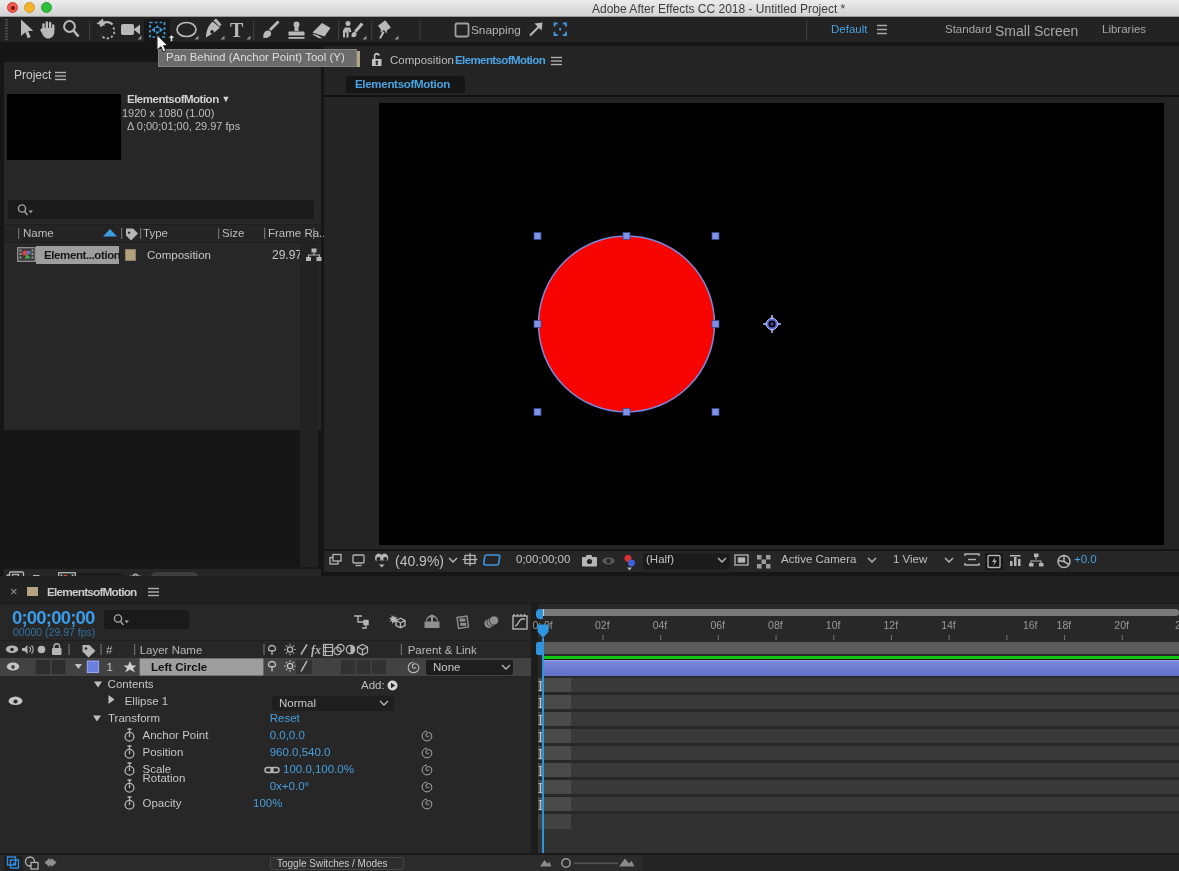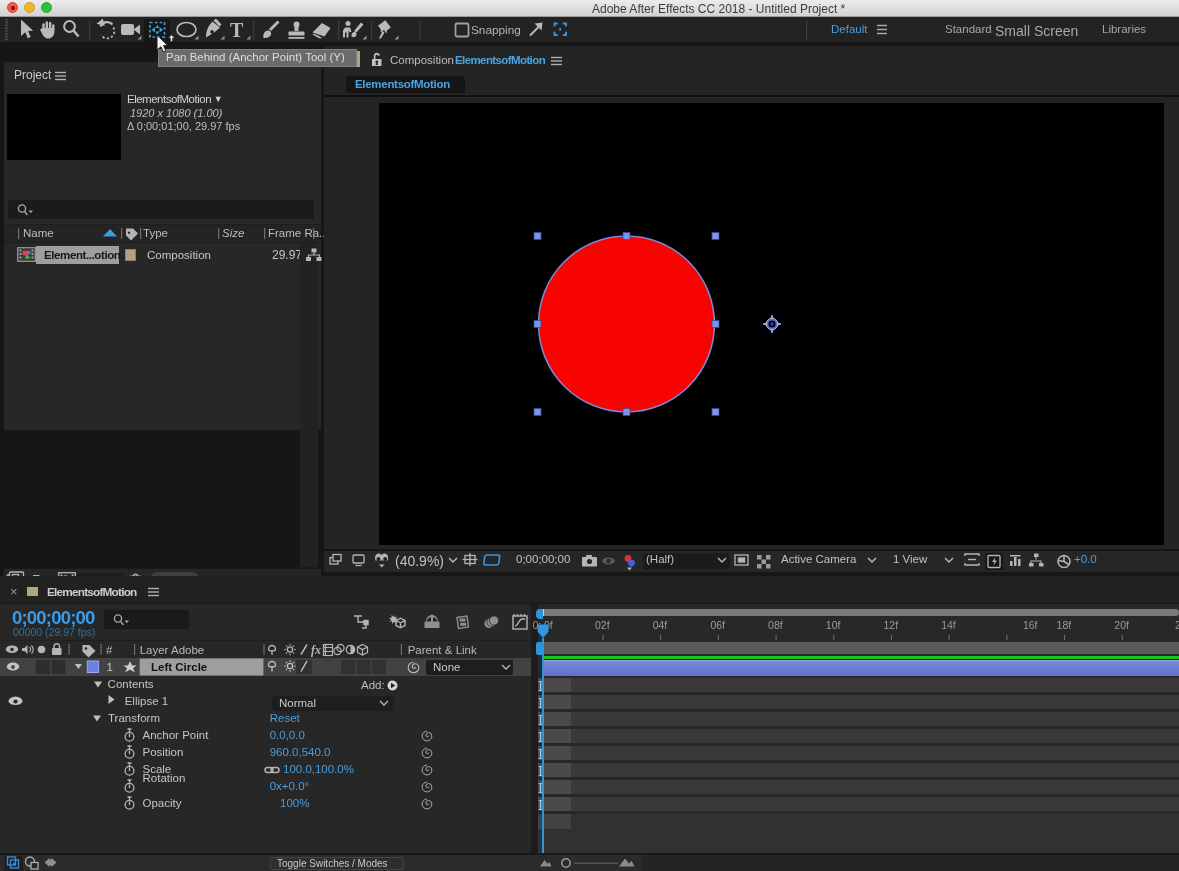--- a/index.html
+++ b/index.html
@@ -150,22 +150,22 @@
   <svg class="abs" style="left:51px;top:9px;" width="12" height="10" viewBox="0 0 12 10">
         <g stroke="#b0b0b0" stroke-width="1.4">
           <line x1="0" y1="1.5" x2="11" y2="1.5"></line>
           <line x1="0" y1="5" x2="11" y2="5"></line>
           <line x1="0" y1="8.5" x2="11" y2="8.5"></line>
         </g>
       </svg>
 
   <div class="abs" style="left:3px;top:32px;width:114px;height:66px;background:#000;"></div>
 
-  <div class="abs t" style="left:123px;top:31px;color:#d2d2d2;font-weight:normal;font-size:11.5px;letter-spacing:-0.5px;">ElementsofMotion <span style="font-size:9px;position:relative;top:-1px;">▼</span></div>
-  <div class="abs t" style="left:126px;top:45px;color:#bdbdbd;font-size:11px;font-style:italic;">1920 x 1080 (1.00)</div>
+  <div class="abs t" style="left:123px;top:31px;color:#d2d2d2;font-weight:bold;font-size:11.5px;letter-spacing:-0.5px;">ElementsofMotion <span style="font-size:9px;position:relative;top:-1px;">▼</span></div>
+  <div class="abs t" style="left:118px;top:45px;color:#bdbdbd;font-size:11px;">1920 x 1080 (1.00)</div>
   <div class="abs t" style="left:123px;top:58px;color:#bdbdbd;font-size:11px;">Δ 0;00;01;00, 29.97 fps</div>
 
   <div class="abs" style="left:4px;top:138px;width:306px;height:19px;background:#1b1b1b;border-radius:3px;"></div>
   <svg class="abs" style="left:12px;top:141px;" width="18" height="14" viewBox="0 0 18 14">
         <circle cx="6" cy="5.5" r="3.6" fill="none" stroke="#a6a6a6" stroke-width="1.4"></circle>
         <line x1="8.6" y1="8.5" x2="11.5" y2="12" stroke="#a6a6a6" stroke-width="1.4"></line>
         <path d="M12.5,7.5 l4.5,0 -2.25,2.8 Z" fill="#a6a6a6"></path>
       </svg>
 
   <div class="abs" style="left:0;top:162px;width:317px;height:19px;background:#242424;border-top:1px solid #1e1e1e;border-bottom:1px solid #1e1e1e;"></div>
@@ -176,21 +176,21 @@
           <rect x="136" y="4" width="1.2" height="11"></rect>
           <rect x="214" y="4" width="1.2" height="11"></rect>
           <rect x="260" y="4" width="1.2" height="11"></rect>
           <rect x="309" y="4" width="1.2" height="11"></rect>
         </g>
     <path d="M99,12.5 l14,0 -7,-7.5 Z" fill="#3d9be2"></path>
     <path d="M122,4.5 l7,0 5,5 -7,7 -5,-5 Z M125,7.5 a1.2,1.2 0 1 0 0.1,0 Z" fill="#b5b5b5" fill-rule="evenodd"></path>
   </svg>
   <div class="abs t" style="left:19px;top:165px;font-size:11.5px;color:#bdbdbd;">Name</div>
   <div class="abs t" style="left:139px;top:165px;font-size:11.5px;color:#bdbdbd;">Type</div>
-  <div class="abs t" style="left:218px;top:165px;font-size:11.5px;color:#bdbdbd;font-style:italic;">Size</div>
+  <div class="abs t" style="left:218px;top:165px;font-size:11.5px;color:#bdbdbd;">Size</div>
   <div class="abs t" style="left:264px;top:165px;font-size:11.5px;color:#bdbdbd;">Frame Ra...</div>
 
   <svg class="abs" style="left:13px;top:185px;" width="19" height="15" viewBox="0 0 19 15">
     <rect x="0.7" y="0.7" width="17.6" height="13.6" fill="#3a3a3a" stroke="#9a9a9a" stroke-width="1.2"></rect>
     <rect x="2.5" y="2.5" width="2" height="2" fill="#9a9a9a"></rect>
         <rect x="2.5" y="6" width="2" height="2" fill="#9a9a9a"></rect>
         <rect x="2.5" y="9.5" width="2" height="2" fill="#9a9a9a"></rect>
     <rect x="14.5" y="2.5" width="2" height="2" fill="#9a9a9a"></rect>
         <rect x="14.5" y="6" width="2" height="2" fill="#9a9a9a"></rect>
         <rect x="14.5" y="9.5" width="2" height="2" fill="#9a9a9a"></rect>
@@ -475,21 +475,21 @@
           <path d="M325.5,3.5 v11 M323.5,6.5 h9 M323.5,10.5 h9"></path>
       <circle cx="337.5" cy="10" r="3.6"></circle>
           <circle cx="340.5" cy="7" r="3.6"></circle>
       <circle cx="350.5" cy="8.5" r="4.2"></circle>
     </g>
     <path d="M350.5,4.3 a4.2,4.2 0 0 1 0,8.4 Z" fill="#b5b5b5"></path>
     <path d="M357.5,6 l5,-2.5 5,2.5 0,5.5 -5,2.5 -5,-2.5 Z" fill="none" stroke="#b5b5b5" stroke-width="1.2"></path>
     <path d="M357.5,6 l5,2.5 5,-2.5 M362.5,8.5 l0,5.5" fill="none" stroke="#b5b5b5" stroke-width="1.2"></path>
   </svg>
   <div class="abs t" style="left:106px;top:68px;font-size:11.5px;color:#b8b8b8;">#</div>
-  <div class="abs t" style="left:139.7px;top:68px;font-size:11.5px;color:#b8b8b8;">Layer Adobe</div>
+  <div class="abs t" style="left:139.7px;top:68px;font-size:11.5px;color:#b8b8b8;">Layer Name</div>
   <div class="abs t" style="left:407.7px;top:68px;font-size:11.5px;color:#b8b8b8;">Parent &amp; Link</div>
 
   <div class="abs" style="left:0;top:82px;width:531px;height:18px;background:#424242;"></div>
   <svg class="abs" style="left:0;top:82px;" width="537" height="18" viewBox="0 0 537 18">
     <path d="M13,4.5 a6.5,4.5 0 0 1 6.3,4.5 a6.5,4.5 0 0 1 -12.6,0 a6.5,4.5 0 0 1 6.3,-4.5 Z" fill="#c5c5c5"></path>
     <circle cx="13" cy="9" r="1.9" fill="#424242"></circle>
     <rect x="35.6" y="2" width="14.4" height="14" fill="#2d2d2d"></rect>
     <rect x="51.7" y="2" width="13.6" height="14" fill="#2d2d2d"></rect>
     <path d="M74.8,6 l7.2,0 -3.6,5 Z" fill="#c0c0c0"></path>
     <rect x="87.3" y="3" width="11.3" height="11.5" fill="#6b7fe0" stroke="#9aa8ef" stroke-width="1"></rect>
@@ -558,21 +558,21 @@
 
   <div class="abs t" style="left:142.5px;top:153px;color:#c5c5c5;">Anchor Point</div>
   <div class="abs t" style="left:269.7px;top:153px;color:#4a9edd;">0.0,0.0</div>
   <div class="abs t" style="left:142.5px;top:170px;color:#c5c5c5;">Position</div>
   <div class="abs t" style="left:269.7px;top:170px;color:#4a9edd;">960.0,540.0</div>
   <div class="abs t" style="left:142.5px;top:187px;color:#c5c5c5;">Scale</div>
   <div class="abs t" style="left:283px;top:187px;color:#4a9edd;">100.0,100.0%</div>
   <div class="abs t" style="left:142.5px;top:196px;color:#c5c5c5;">Rotation</div>
   <div class="abs t" style="left:269.7px;top:204px;color:#4a9edd;">0x+0.0°</div>
   <div class="abs t" style="left:142.5px;top:221px;color:#c5c5c5;">Opacity</div>
-  <div class="abs t" style="left:280px;top:221px;color:#4a9edd;">100%</div>
+  <div class="abs t" style="left:253px;top:221px;color:#4a9edd;">100%</div>
   <svg class="abs" style="left:264px;top:189px;" width="16" height="10" viewBox="0 0 16 10">
     <g fill="none" stroke="#b5b5b5" stroke-width="1.5">
           <rect x="1" y="2.5" width="8" height="5" rx="2.5"></rect>
           <rect x="7" y="2.5" width="8" height="5" rx="2.5"></rect>
         </g>
   </svg>
 
   <svg class="abs" style="left:124px;top:151.5px;" width="11" height="15" viewBox="0 0 11 15">
         <circle cx="5.5" cy="8.7" r="4.4" fill="none" stroke="#b5b5b5" stroke-width="1.3"></circle>
         <path d="M3.5,1 h4 M5.5,1 v3 M5.5,5.5 v3.4" stroke="#b5b5b5" stroke-width="1.3" fill="none"></path>

